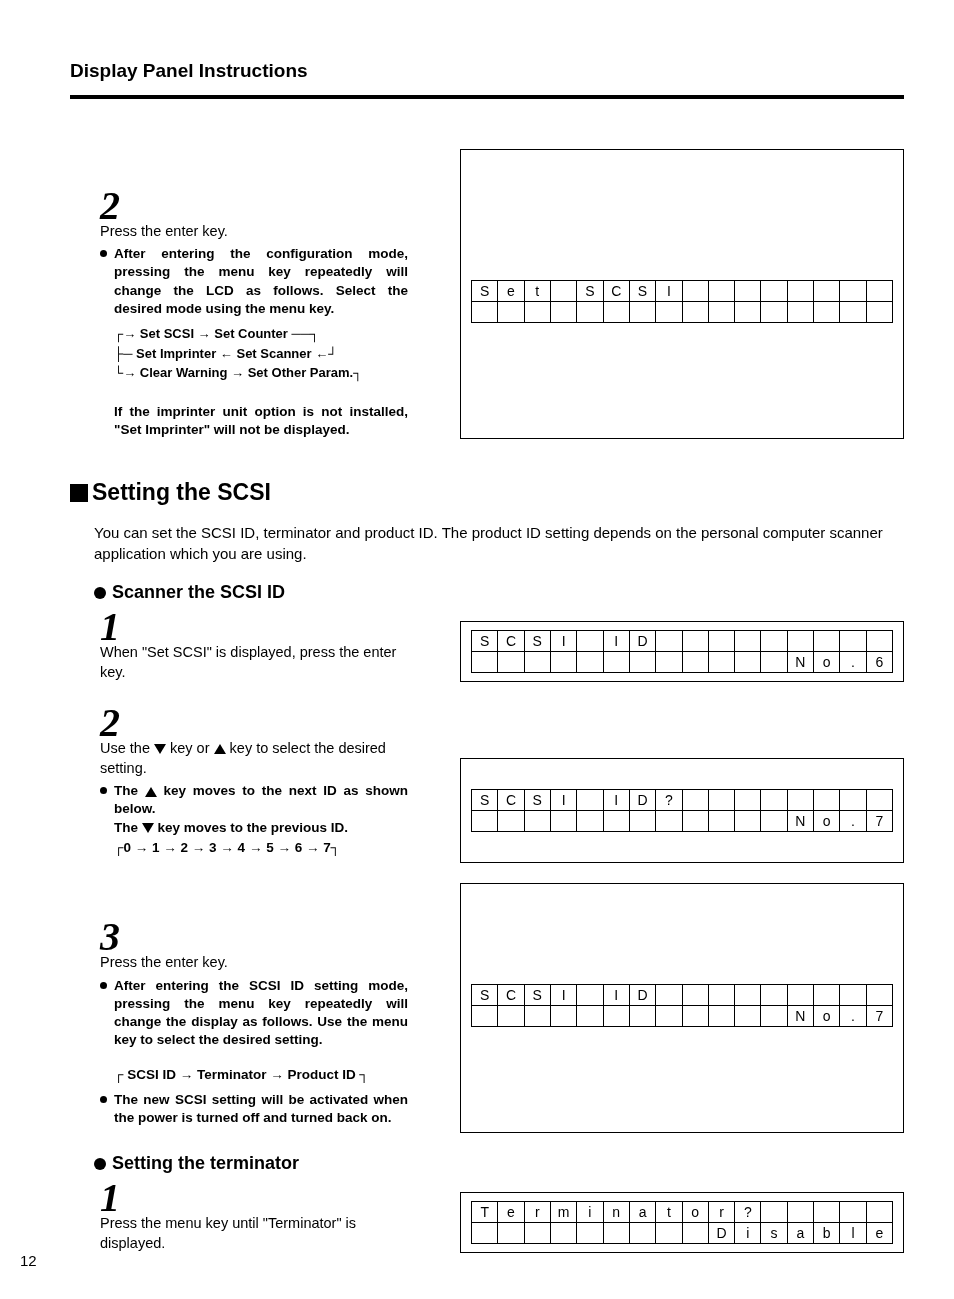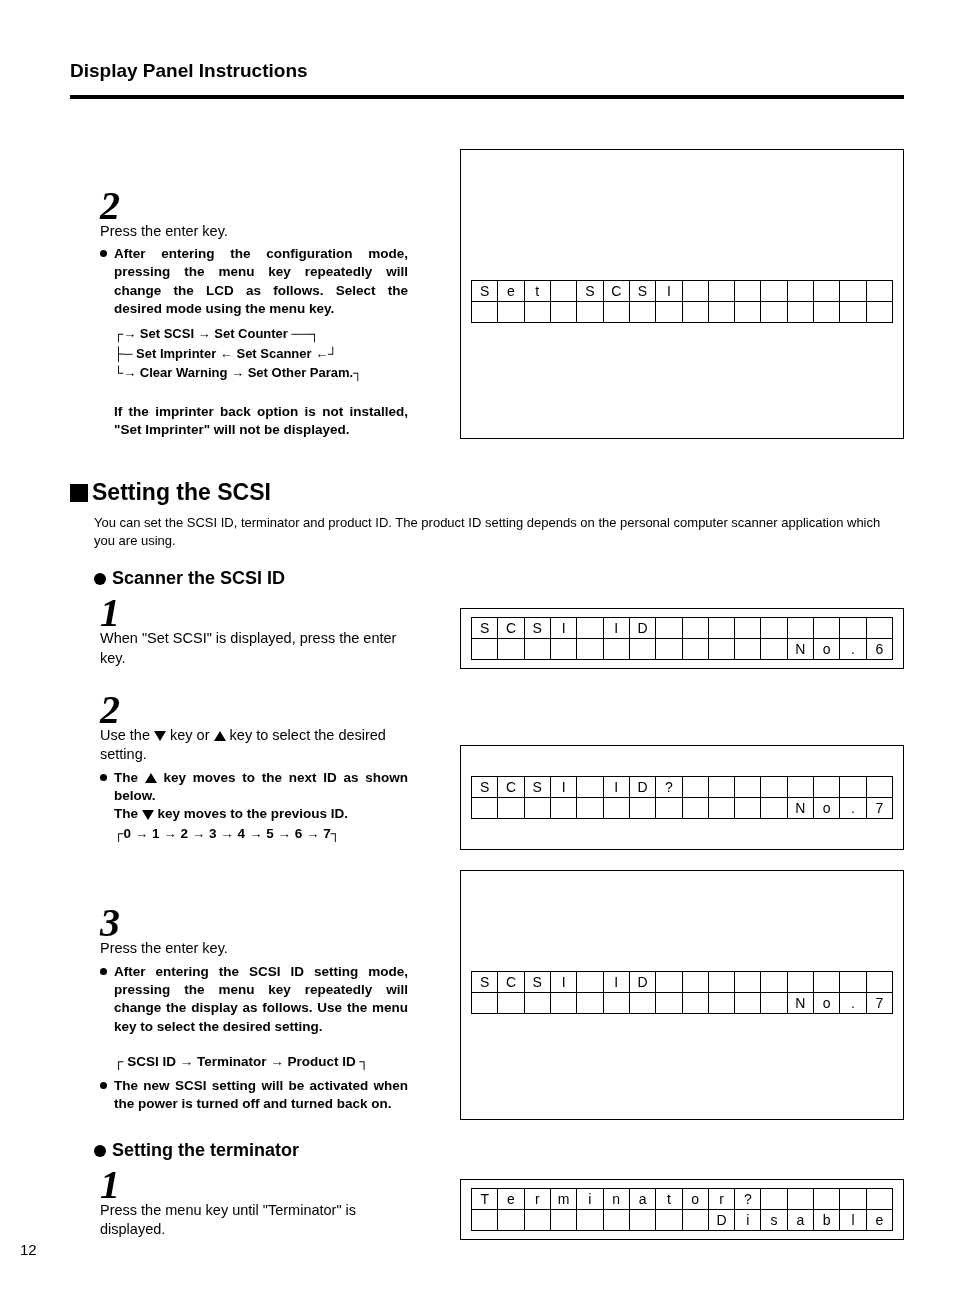--- a/index.html
+++ b/index.html
@@ -13,27 +13,27 @@
   .bull{list-style:none;padding:0;margin:4px 0 0 0}
   .bull>li{position:relative;padding-left:14px;font-size:13.5px;font-weight:bold;line-height:1.35;margin-bottom:6px;text-align:justify}
   .bull>li::before{content:"";position:absolute;left:0;top:5px;width:7px;height:7px;background:#000;border-radius:50%}
   .seq{font-size:13px;font-weight:bold;margin:6px 0 20px 14px;line-height:1.5}
   .noteifimp{font-size:13.5px;font-weight:bold;line-height:1.35;margin:10px 0 0 14px;text-align:justify}
   .hbox{border:1px solid #000;box-sizing:border-box;padding:8px 10px;background:#fff}
   .lcd{border-collapse:collapse;width:100%;table-layout:fixed}
   .lcd td{border:1px solid #000;height:20px;font-size:14px;text-align:center;font-family:Arial,sans-serif;padding:0}
   .h2{font-size:23px;font-weight:bold;margin:40px 0 8px 0}
   .h2 .sq{display:inline-block;width:18px;height:18px;background:#000;vertical-align:-2px;margin-right:4px}
-  .intro{font-size:13px;line-height:1.4;margin:8px 0 18px 24px}
+  .intro{font-size:15px;line-height:1.4;margin:16px 0 18px 24px}
   .h3{font-size:18px;font-weight:bold;margin:16px 0 8px 24px}
   .h3 .dot{display:inline-block;width:12px;height:12px;background:#000;border-radius:50%;vertical-align:-1px;margin-right:6px}
   .tri{display:inline-block;width:0;height:0;vertical-align:middle}
   .tri.dn{border-left:6px solid transparent;border-right:6px solid transparent;border-top:10px solid #000}
   .tri.up{border-left:6px solid transparent;border-right:6px solid transparent;border-bottom:10px solid #000}
-  .pagenum{position:absolute;left:20px;bottom:41px;font-size:15px}
+  .pagenum{position:absolute;left:20px;bottom:30px;font-size:15px}
   .leftpad{padding-left:30px}
 </style>
 </head>
 <body>
 
 <div class="page">
 
   <div class="hdr">Display Panel Instructions</div>
 
   <div class="row">
@@ -42,21 +42,21 @@
       <div class="stepbody">
         <span>Press the enter key.</span>
         <ul class="bull">
           <li>After entering the configuration mode, pressing the menu key repeatedly will change the LCD as follows. Select the desired mode using the menu key.</li>
         </ul>
         <div class="seq">
           ┌→ <span>Set SCSI → Set Counter</span> ──┐<br>
           ├─ <span>Set Imprinter ← Set Scanner ←</span>┘<br>
           └→ <span>Clear Warning → Set Other Param.</span>┐
         </div>
-        <div class="noteifimp">If the imprinter back option is not installed, "Set Imprinter" will not be displayed.</div>
+        <div class="noteifimp">If the imprinter unit option is not installed, "Set Imprinter" will not be displayed.</div>
       </div>
     </div>
     <div class="right">
       <div class="hbox" style="height:290px;position:relative">
         <div style="position:absolute;top:130px;left:10px;right:10px">
           <table class="lcd">
               <tbody>
                 <tr>
                   <td>S</td>
                   <td>e</td>

